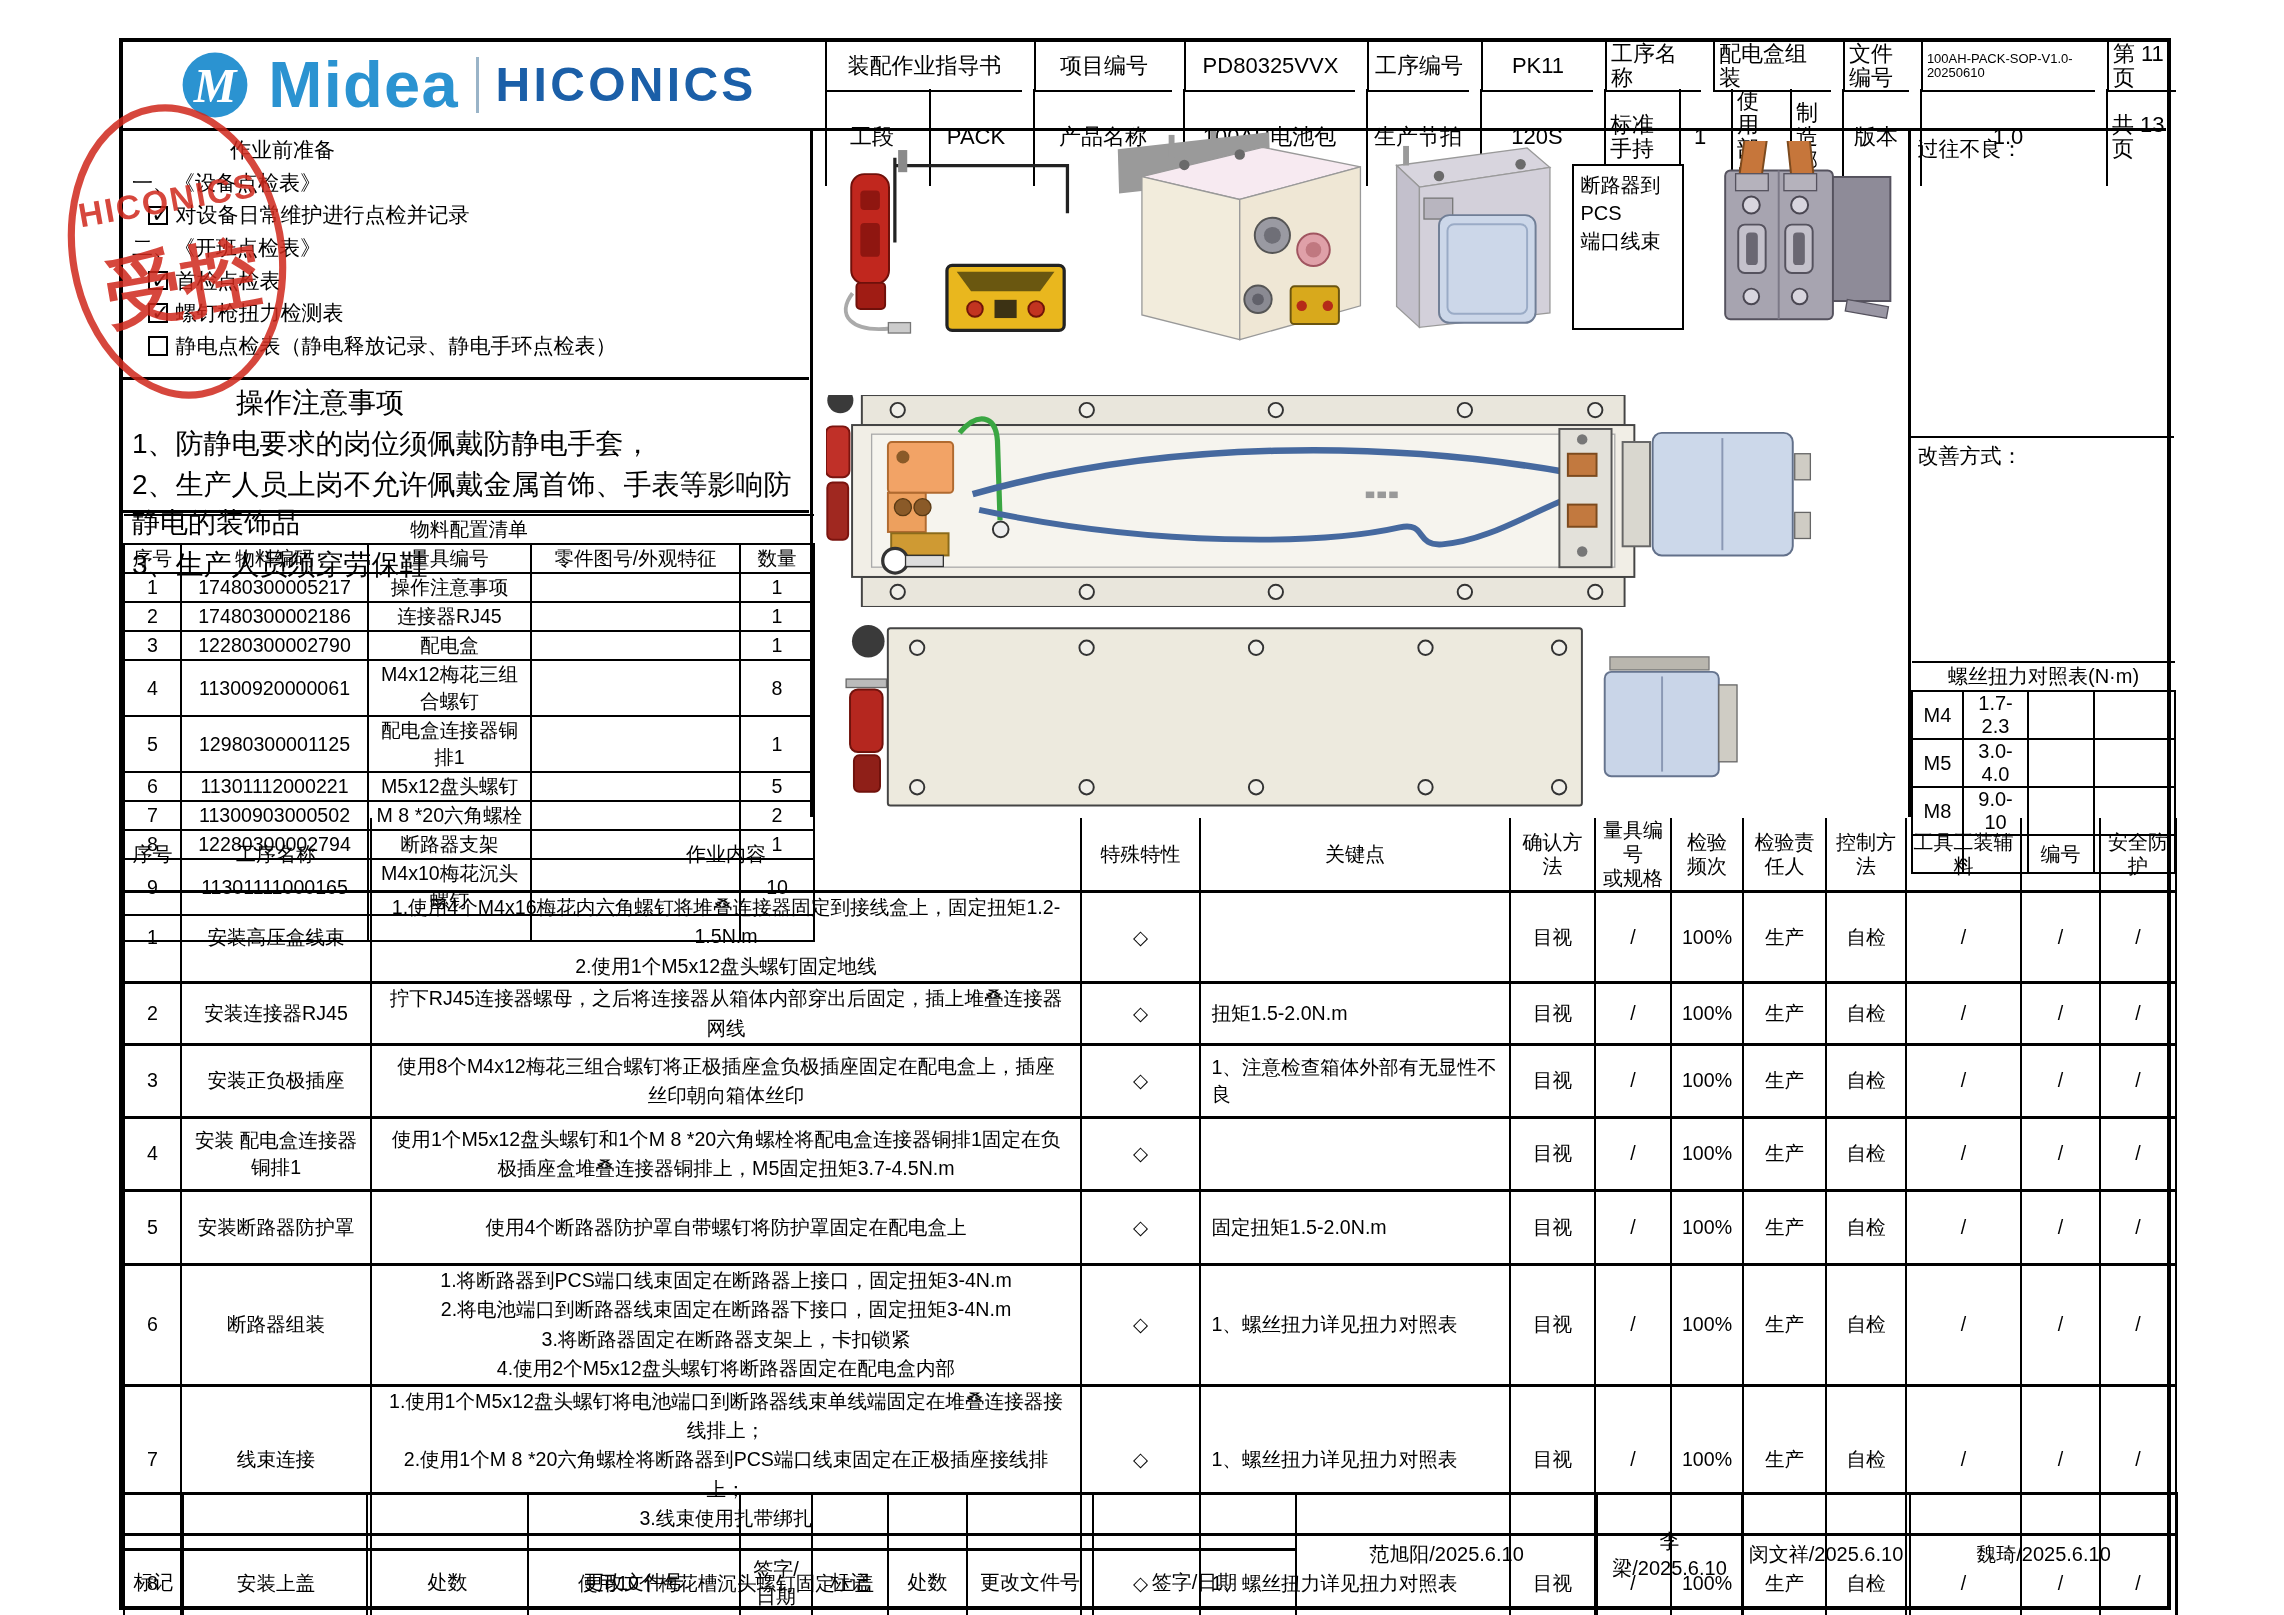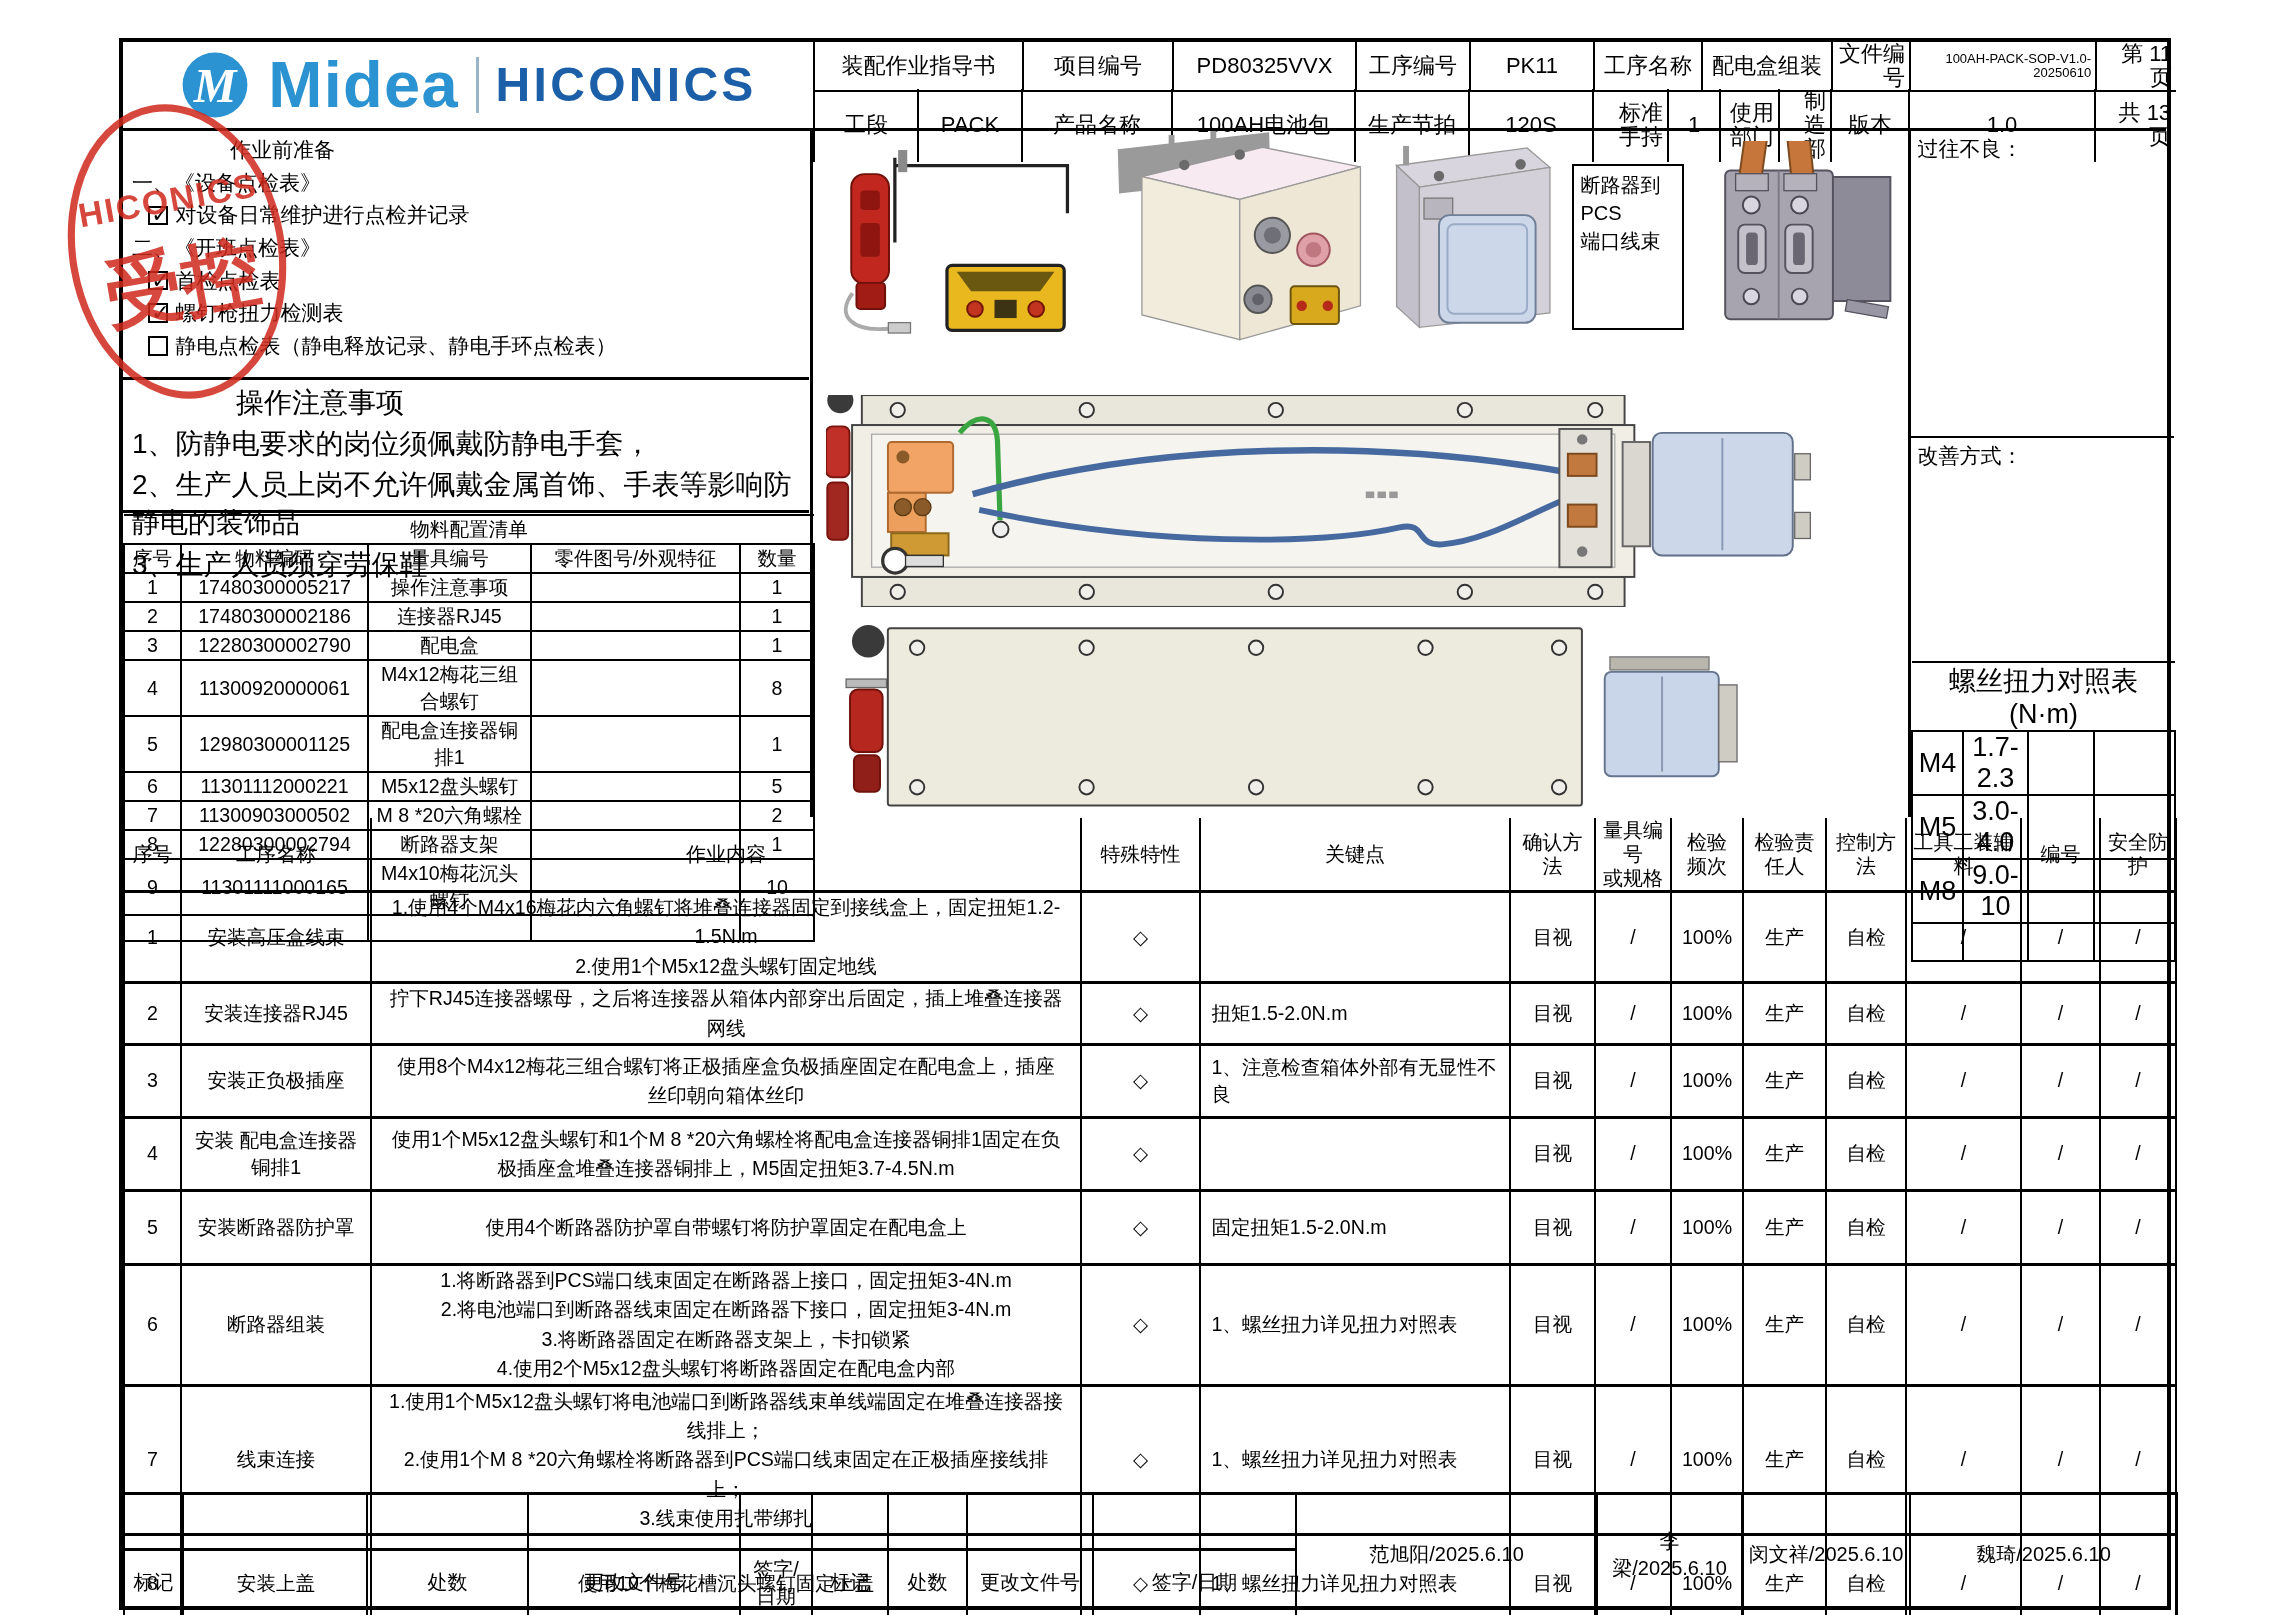--- a/index.html
+++ b/index.html
@@ -11,21 +11,21 @@
   
   #topband{position:absolute;left:0;top:0;width:2043px;height:89px;border-bottom:3.9px solid #000;}
   #logocell{position:absolute;left:0;top:0;width:690px;height:85px;display:flex;align-items:center;justify-content:center;gap:17px;}
   .midea-word{font-size:65px;font-weight:bold;color:#2b93d1;letter-spacing:1.3px;}
   .brand-sep{width:2.6px;height:56px;background:#9ab4c8;}
   .hiconics-word{font-size:48px;font-weight:bold;color:#1b5fa8;letter-spacing:3.3px;}
   .hrow{position:absolute;left:690px;display:grid;}
   .hrow1{top:0;height:47px;grid-template-columns:209px 150px 183px 114px 124px 108px 130px 78px 186px 81px;}
   .hrow2{top:47px;height:38px;grid-template-columns:104px 104px 150px 183px 114px 124px 75px 52px 59px 52px 78px 186px 81px;}
   .hcell{border-left:2px solid #000;border-bottom:2px solid #000;display:flex;align-items:center;justify-content:center;
-         font-size:22px;text-align:right;line-height:1.1;padding:0 3.9px;}
+         font-size:22px;text-align:left;line-height:1.1;padding:0 3.9px;margin-left:12px;}
   .hrow2 .hcell{border-bottom:none;}
   .small{font-size:13px;}
   
   #leftcol{position:absolute;left:0;top:89px;width:690px;height:686px;border-right:3.9px solid #000;}
   #prep{position:absolute;left:0;top:0;width:686px;height:246px;padding:5.2px 9px;font-size:21px;}
   #prep .ptitle{margin-left:98px;margin-bottom:3.9px;}
   .pline{margin:4.6px 0;display:flex;align-items:center;}
   .ind{margin-left:16px;}
   .cb{display:inline-block;width:19.6px;height:19.6px;border:2px solid #000;margin-right:7.8px;position:relative;flex:none;}
   .cb.checked:after{content:"\2713";position:absolute;left:1.3px;top:-5.2px;font-size:22px;}
@@ -42,21 +42,21 @@
   .mtitle td{border-left:none;border-right:none;font-size:20px;}
   
   #imgpanel{position:absolute;left:690px;top:89px;width:1095px;height:686px;}
   #anno{position:absolute;left:759px;top:33px;width:112px;height:166px;border:2px solid #000;background:#fff;
         font-size:20px;line-height:1.4;padding:5.2px 6.5px;text-align:left;}
   
   #rightpanel{position:absolute;left:1785px;top:89px;width:267px;height:686px;border-left:3.9px solid #000;font-size:21px;}
   #improve{position:absolute;left:0;top:305px;width:263px;height:225px;border-top:2.6px solid #000;padding:3.9px 6.5px;}
   #past{position:absolute;left:0;top:0;width:263px;height:305px;padding:3.9px 6.5px;}
   #torque{position:absolute;left:0;top:530px;width:263px;border-top:2.6px solid #000;}
-  #torque td{font-size:27px;}
+  #torque td{font-size:20px;}
   #torque .ttl td{border-top:none;border-left:none;border-right:none;}
   
   #proctable{position:absolute;left:0;top:776px;width:2052px;}
   #proctable td{font-size:19.6px;}
   #proctable tr.hdr td{font-size:20px;line-height:1.2;}
   #proctable tr td{border-top:3.9px solid #000;}
   #proctable tr.hdr td{border-top:none;}
   td.kp{text-align:left;padding-left:10.4px;}
   td.cnt{padding:0 15.6px;}
   

